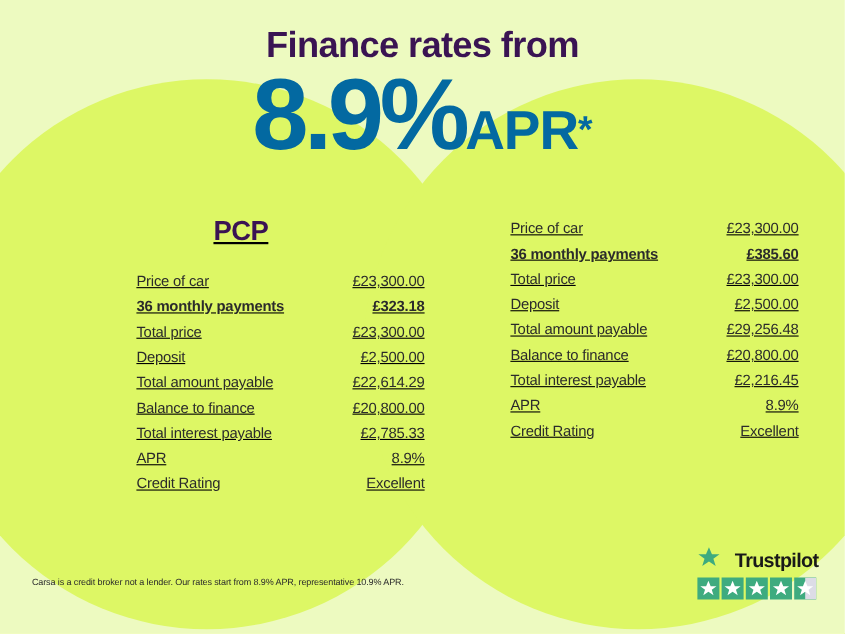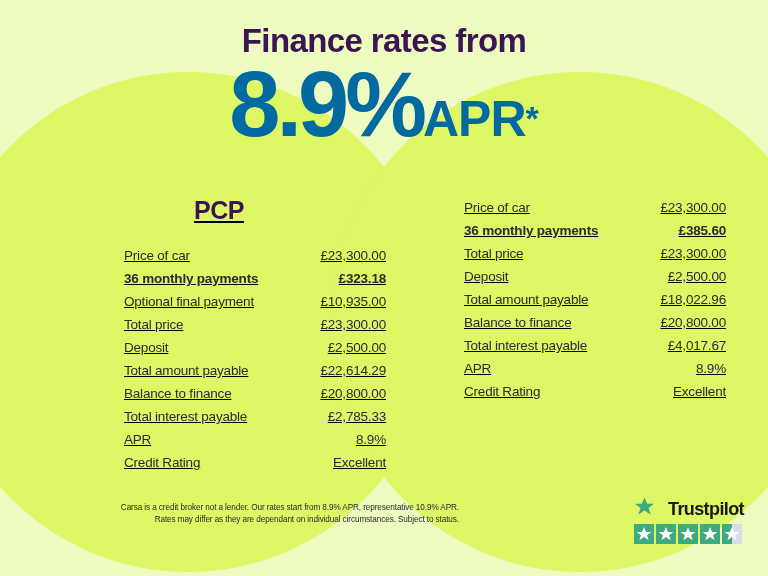--- a/index.html
+++ b/index.html
@@ -103,27 +103,26 @@
   }
   .row.bold .row-label,
   .row.bold .row-value { font-weight:bold;text-align:right; }
 
   .row-label { text-align:left; white-space:nowrap; }
   .row-value { text-align:right; white-space:nowrap; padding-left:8px; }
 
   
   #disclaimer {
     position:absolute;
-    left:29px; top:502px;
+    left:29px; top:524px;
     width:430px;
     font-size:8.2px;
     line-height:11.5px;
     color:#2b2b2b;
     letter-spacing:-0.1px;
-    text-align:right;
   }
   #disclaimer .dline { display:block; }
 
   
   #trustpilot {
     position:absolute;
     right:22px; top:496px;
     width:112px;
   }
   #tp-wordmark {
@@ -184,24 +183,20 @@
       <div class="plan-rows" id="rows-pcp">
           <div class="row">
             <span class="row-label">Price of car</span>
             <span class="row-value">£23,300.00</span>
           </div>
           <div class="row bold">
             <span class="row-label">36 monthly payments</span>
             <span class="row-value">£323.18</span>
           </div>
           <div class="row">
-            <span class="row-label">Optional final payment</span>
-            <span class="row-value">£10,935.00</span>
-          </div>
-          <div class="row">
             <span class="row-label">Total price</span>
             <span class="row-value">£23,300.00</span>
           </div>
           <div class="row">
             <span class="row-label">Deposit</span>
             <span class="row-value">£2,500.00</span>
           </div>
           <div class="row">
             <span class="row-label">Total amount payable</span>
             <span class="row-value">£22,614.29</span>
@@ -238,44 +233,43 @@
           <div class="row">
             <span class="row-label">Total price</span>
             <span class="row-value">£23,300.00</span>
           </div>
           <div class="row">
             <span class="row-label">Deposit</span>
             <span class="row-value">£2,500.00</span>
           </div>
           <div class="row">
             <span class="row-label">Total amount payable</span>
-            <span class="row-value">£18,022.96</span>
+            <span class="row-value">£29,256.48</span>
           </div>
           <div class="row">
             <span class="row-label">Balance to finance</span>
             <span class="row-value">£20,800.00</span>
           </div>
           <div class="row">
             <span class="row-label">Total interest payable</span>
-            <span class="row-value">£4,017.67</span>
+            <span class="row-value">£2,216.45</span>
           </div>
           <div class="row">
             <span class="row-label">APR</span>
             <span class="row-value">8.9%</span>
           </div>
           <div class="row">
             <span class="row-label">Credit Rating</span>
             <span class="row-value">Excellent</span>
           </div>
         </div>
     </div>
 
     <div id="disclaimer">
       <span class="dline">Carsa is a credit broker not a lender. Our rates start from 8.9% APR, representative 10.9% APR.</span>
-      <span class="dline">Rates may differ as they are dependant on individual circumstances. Subject to status.</span>
     </div>
 
     <div id="trustpilot">
       <div id="tp-wordmark">
         <span id="tp-logo-star">
           <svg width="21" height="21" viewBox="0 0 24 24" aria-hidden="true">
             <polygon points="12,1.6 15.1,8.9 23,8.9 16.6,13.7 19,21.2 12,16.6 5,21.2 7.4,13.7 1,8.9 8.9,8.9" fill="#3eab7f"></polygon>
           </svg>
         </span>
         <span id="tp-name">Trustpilot</span>

